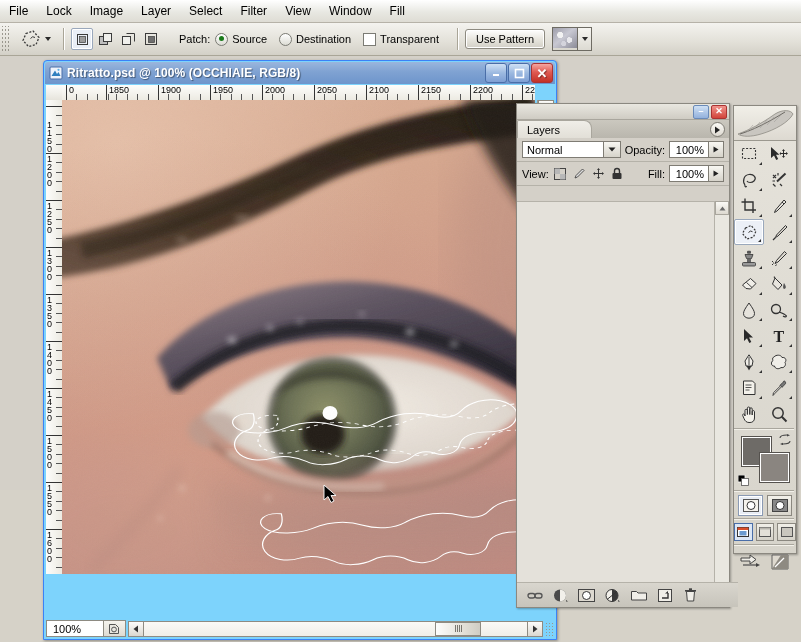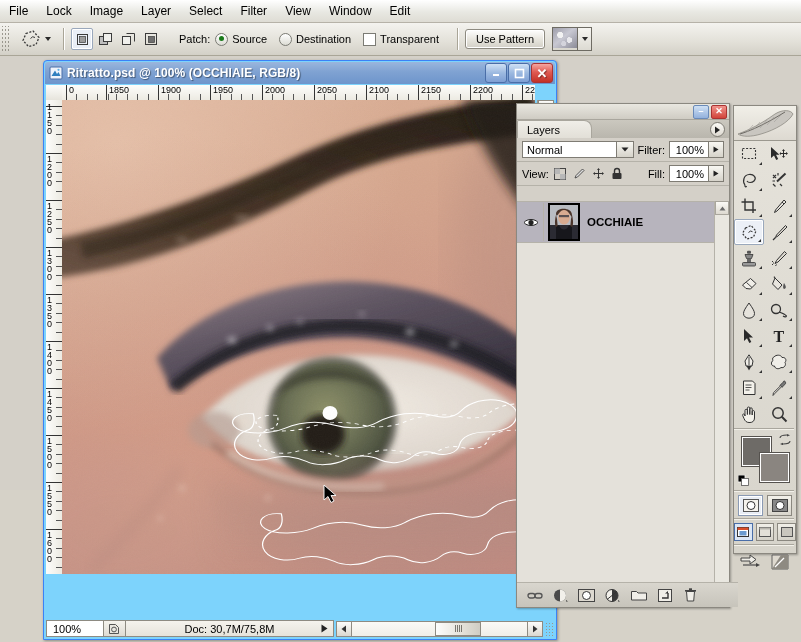--- a/index.html
+++ b/index.html
@@ -190,21 +190,21 @@
 
   <div class="menubar">
     <div class="mi">File</div>
     <div class="mi">Lock</div>
     <div class="mi">Image</div>
     <div class="mi">Layer</div>
     <div class="mi">Select</div>
     <div class="mi">Filter</div>
     <div class="mi">View</div>
     <div class="mi">Window</div>
-    <div class="mi">Edit</div>
+    <div class="mi">Fill</div>
   </div>
 
   <div class="optbar">
     <div class="gripper"></div>
 
     <div class="tool-preview">
       <div class="tool-ico">
         <svg width="22" height="22" viewBox="0 0 22 22">
           <path d="M6 5.5 L13 3 L19 9.5 L16 16.5 L8.5 18.5 L3 12.5 Z" fill="none" stroke="#3a3a3a" stroke-width="1.3" stroke-dasharray="2 1.6"></path>
           <path d="M10.5 10.5 q2 -3 4.5 -1" fill="none" stroke="#3a3a3a" stroke-width="1"></path>
@@ -352,21 +352,21 @@
         <div class="hr-tickminor" style="left: 428.8px;"></div>
         <div class="hr-tickminor" style="left: 439.2px;"></div>
         <div class="hr-tickminor" style="left: 449.6px;"></div>
         <div class="hr-tickmajor" style="left: 460px;"></div>
         <div class="hr-lab" style="left: 461px;">2250</div>
         <div class="hr-tickminor" style="left: 470.4px;"></div>
       </div>
 
     <div class="vruler" id="vruler">
         <div class="vr-tickmajor" style="top: 6px;"></div>
-        <div class="vr-lab" style="top: 3px;">1150</div>
+        <div class="vr-lab" style="top: 21px;">1150</div>
         <div class="vr-tickminor" style="top: 15.4px;"></div>
         <div class="vr-tickminor" style="top: 24.8px;"></div>
         <div class="vr-tickminor" style="top: 34.2px;"></div>
         <div class="vr-tickminor" style="top: 43.6px;"></div>
         <div class="vr-tickmajor" style="top: 53px;"></div>
         <div class="vr-lab" style="top: 55px;">1200</div>
         <div class="vr-tickminor" style="top: 62.4px;"></div>
         <div class="vr-tickminor" style="top: 71.8px;"></div>
         <div class="vr-tickminor" style="top: 81.2px;"></div>
         <div class="vr-tickminor" style="top: 90.6px;"></div>
@@ -615,28 +615,20 @@
     </div>
 
     <div class="statusbar">
       <div class="st-zoom">100%</div>
       <div class="st-ico">
         <svg width="13" height="13" viewBox="0 0 13 13">
           <path d="M1.5 2.5 h6 l3 3 v6 h-9 z" fill="#e9e7e0" stroke="#555" stroke-width="1"></path>
           <circle cx="6" cy="7.5" r="2.4" fill="none" stroke="#555" stroke-width="1"></circle>
         </svg>
       </div>
-      <div class="st-doc">
-        <span>Doc: 30,7M/75,8M</span>
-        <span class="arr">
-          <svg width="7" height="9" viewBox="0 0 7 9">
-              <path d="M0.5 0.5 L6.5 4.5 L0.5 8.5 Z" fill="#222"></path>
-            </svg>
-        </span>
-      </div>
       <div style="flex:1;display:flex;align-items:center;margin-left:2px;">
         <div class="sbbtn">
           <svg width="6" height="8" viewBox="0 0 6 8">
               <path d="M5 0.5 L0.5 4 L5 7.5 Z" fill="#333"></path>
             </svg>
         </div>
         <div style="flex:1;height:16px;background:linear-gradient(#fbfaf6,#f0eee8);border-top:1px solid #8e8b82;border-bottom:1px solid #8e8b82;box-sizing:border-box;position:relative;">
           <div class="sbthumb" style="position:absolute;right:46px;top:0;width:46px;height:14px;">
             <div class="gripv">
                 <i></i>
@@ -673,21 +665,21 @@
 
     <div class="pal-row">
       <div class="combo">
         <span>Normal</span>
         <span class="cbtn">
           <svg width="8" height="5" viewBox="0 0 8 5">
               <path d="M0.5 0.5 L7.5 0.5 L4 4.5 Z" fill="#222"></path>
             </svg>
         </span>
       </div>
-      <span style="font-size:11px;">Filter:</span>
+      <span style="font-size:11px;">Opacity:</span>
       <div style="display:flex;">
         <div class="numfield">100%</div>
         <div class="spin">
           <svg width="6" height="7" viewBox="0 0 6 7">
               <path d="M0.5 0.5 L5.5 3.5 L0.5 6.5 Z" fill="#222"></path>
             </svg>
         </div>
       </div>
     </div>
 
@@ -723,41 +715,20 @@
         <div class="spin">
           <svg width="6" height="7" viewBox="0 0 6 7">
               <path d="M0.5 0.5 L5.5 3.5 L0.5 6.5 Z" fill="#222"></path>
             </svg>
         </div>
       </div>
     </div>
 
     <div class="layerlist">
 
-      <div class="lrow sel">
-        <div class="eye">
-          <svg width="16" height="11" viewBox="0 0 16 11">
-            <path d="M1 5.5 C4 1.5, 12 1.5, 15 5.5 C12 9.5, 4 9.5, 1 5.5 Z" fill="#fff" stroke="#222" stroke-width="1"></path>
-            <circle cx="8" cy="5.5" r="2.6" fill="#222"></circle>
-          </svg>
-        </div>
-        <div class="thumbbox cur">
-          <svg width="100%" height="100%" viewBox="0 0 28 34" preserveAspectRatio="none">
-            <rect width="28" height="34" fill="#b9bcc2"></rect>
-            <rect y="20" width="28" height="14" fill="#2b2b33"></rect>
-            <ellipse cx="14" cy="12" rx="6" ry="7.5" fill="#d8ab91"></ellipse>
-            <path d="M6 9 C6 2, 22 2, 22 10 C 22 16, 20 5, 14 5 C 9 5, 7 14, 6 9 Z" fill="#4a342a"></path>
-            <path d="M6 10 C4 18, 5 23, 8 24 L7 14 Z" fill="#4a342a"></path>
-            <path d="M22 10 C24 18, 23 23, 20 24 L21 14 Z" fill="#4a342a"></path>
-            <rect x="9" y="10" width="10" height="2.2" fill="#3a3a42" opacity=".8"></rect>
-            <path d="M9 20 C 11 26, 17 26, 19 20 L22 22 L22 34 L6 34 L6 22 Z" fill="#17171c"></path>
-          </svg>
-        </div>
-        <span class="lname b">OCCHIAIE</span>
-      </div>
 
 
     </div>
 
     <div class="pal-scroll">
       <div style="width:14px;height:14px;background:linear-gradient(#fbfaf6,#ddd9d0);border:1px solid #a9a69d;box-sizing:border-box;display:flex;align-items:center;justify-content:center;">
         <svg width="7" height="5" viewBox="0 0 7 5">
             <path d="M3.5 0.5 L6.5 4.5 L0.5 4.5 Z" fill="#6a6a6a"></path>
           </svg>
       </div>

